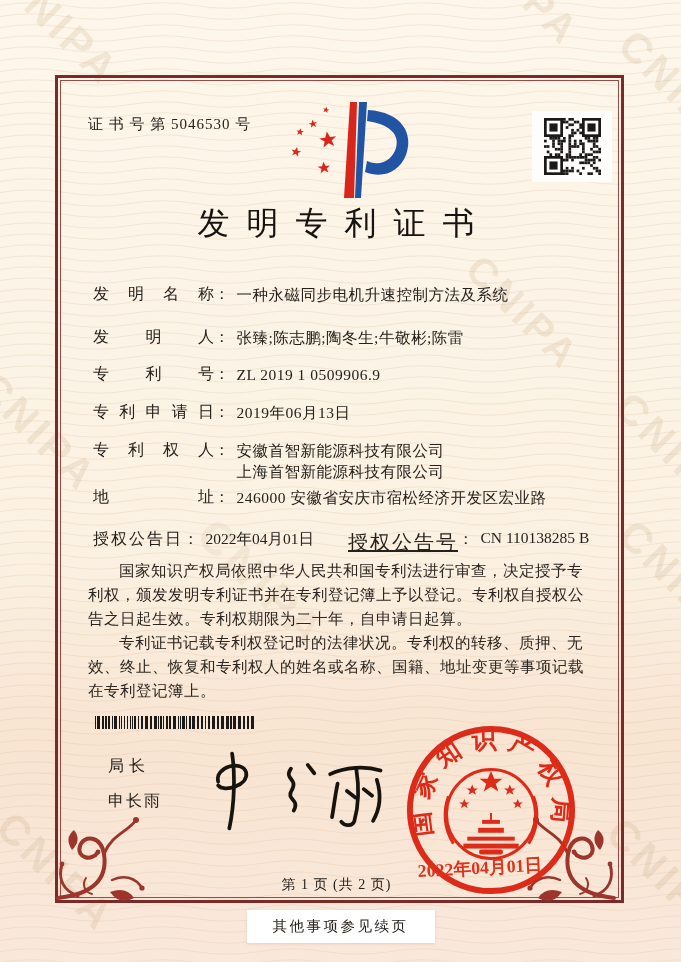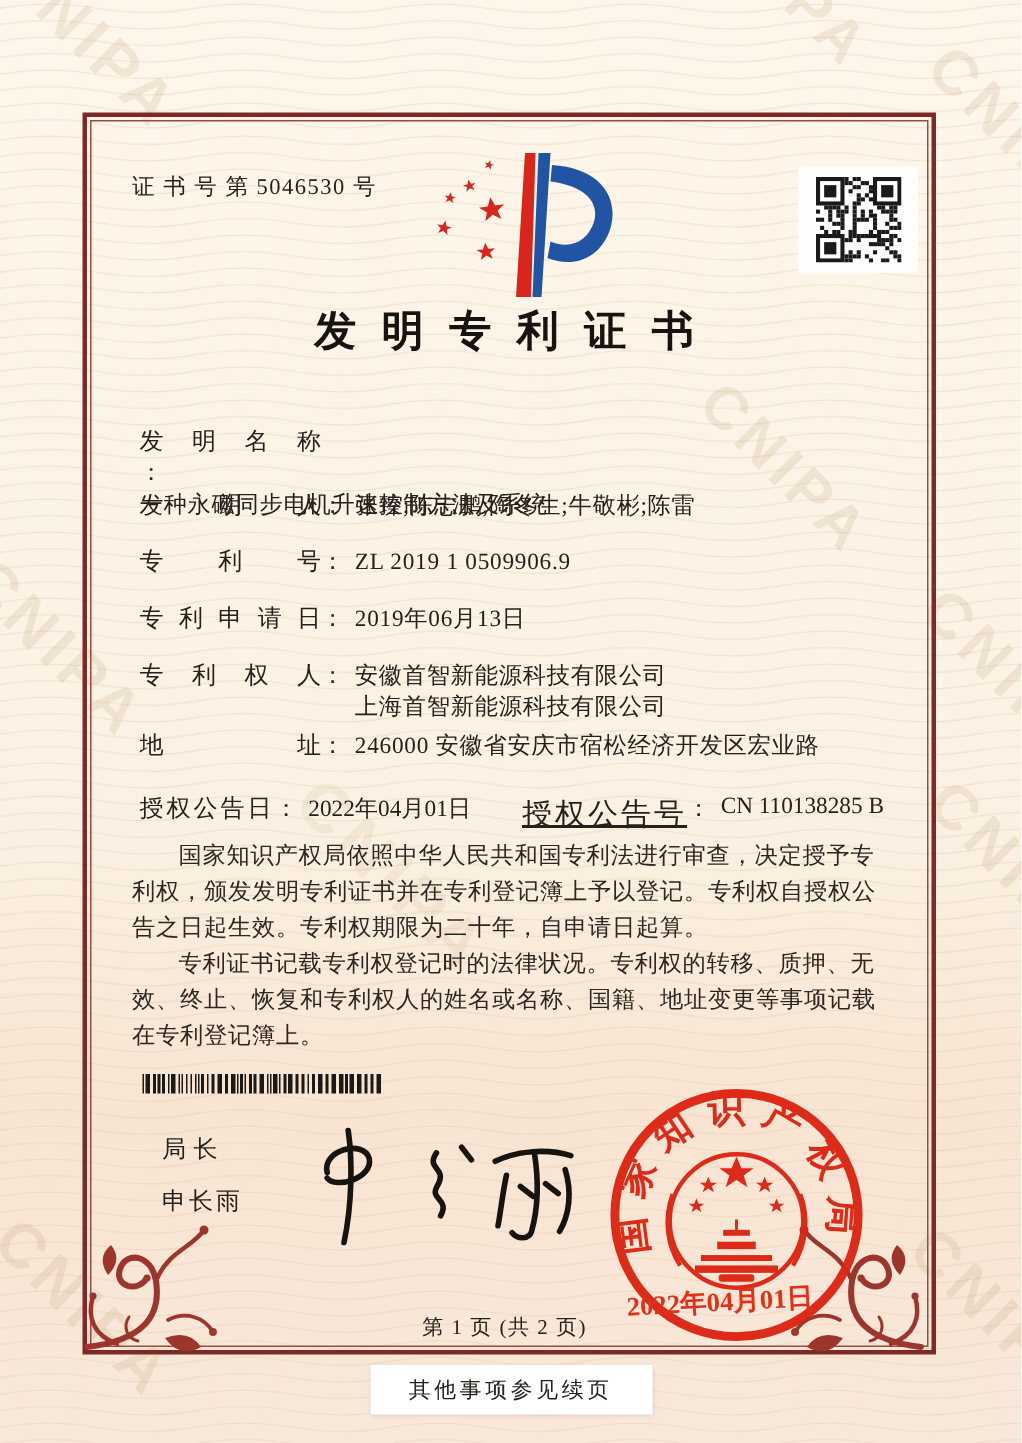--- a/index.html
+++ b/index.html
@@ -15,21 +15,21 @@
       font-weight:bold;color:#b8986e;opacity:0.17;transform:rotate(45deg);
       letter-spacing:4px;pointer-events:none;white-space:nowrap;}
   .frame{position:absolute;left:55px;top:75px;width:563px;height:822px;
          border:3px solid #7c2a28;}
   .frame-inner{position:absolute;inset:2px;border:1px solid #9a4a44;}
   .cert-no{position:absolute;left:88px;top:115px;font-size:15px;color:#26211c;letter-spacing:1px;}
   .logo{position:absolute;left:288px;top:100px;}
   .qr-patch{position:absolute;left:532px;top:111px;width:80px;height:71px;background:#fefdfb;}
   .qr-patch svg{position:absolute;left:12px;top:7px;}
   .title{position:absolute;left:55px;top:202px;width:563px;text-align:center;
-         font-size:28px;font-weight:bold;color:#171310;letter-spacing:17px;padding-left:16px;box-sizing:border-box;}
+         font-size:32px;font-weight:normal;color:#171310;letter-spacing:17px;padding-left:16px;box-sizing:border-box;}
   .rows{position:absolute;left:93px;top:0;width:498px;}
   .frow{position:absolute;display:flex;font-size:15.5px;color:#26211c;align-items:flex-start;}
   .flabel{width:121px;text-align:justify;text-align-last:justify;flex:0 0 auto;font-size:16px;}
   .fcolon{flex:0 0 auto;margin-right:7px;}
   .fvalue{flex:1;letter-spacing:0.5px;line-height:21px;}
   .grant-group2{margin-left:34px;display:flex;}
   .grant-group2 .flabel2{letter-spacing:2px;font-size:20px;text-decoration:underline;}
   .body-text{position:absolute;left:88px;top:559px;width:506px;font-size:15.5px;
              line-height:24px;color:#2c2620;}
   .body-text p{margin:0;text-indent:2em;letter-spacing:0.5px;}
@@ -269,21 +269,21 @@
         <rect x="13" y="20" width="1" height="1" fill="#1c1a18"></rect>
         <rect x="16" y="20" width="1" height="1" fill="#1c1a18"></rect>
         <rect x="17" y="20" width="1" height="1" fill="#1c1a18"></rect>
         <rect x="20" y="20" width="1" height="1" fill="#1c1a18"></rect>
       </svg>
   </div>
 
   <div class="title">发明专利证书</div>
 
   <div class="rows">
-    <div class="frow" style="top:284px;flex-direction:column;">
+    <div class="frow" style="top:284px;">
       <span class="flabel">发明名称</span>
       <span class="fcolon">：</span>
       <span class="fvalue">一种永磁同步电机升速控制方法及系统</span>
     </div>
     <div class="frow" style="top:327px;">
       <span class="flabel">发明人</span>
       <span class="fcolon">：</span>
       <span class="fvalue">张臻;陈志鹏;陶冬生;牛敬彬;陈雷</span>
     </div>
     <div class="frow" style="top:364px;justify-content:center;">

